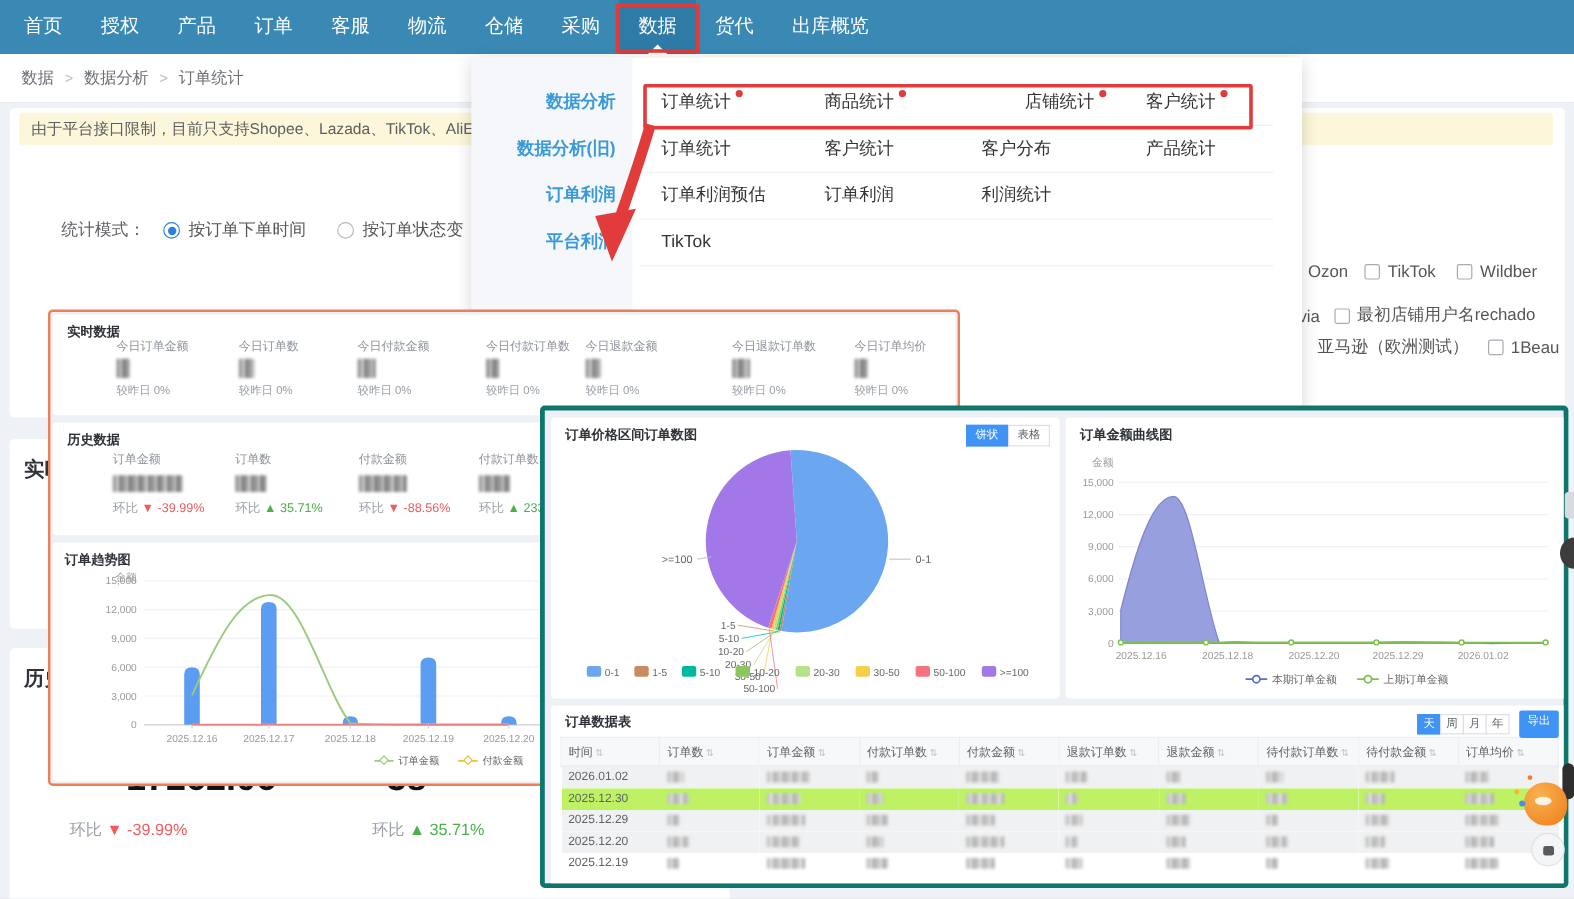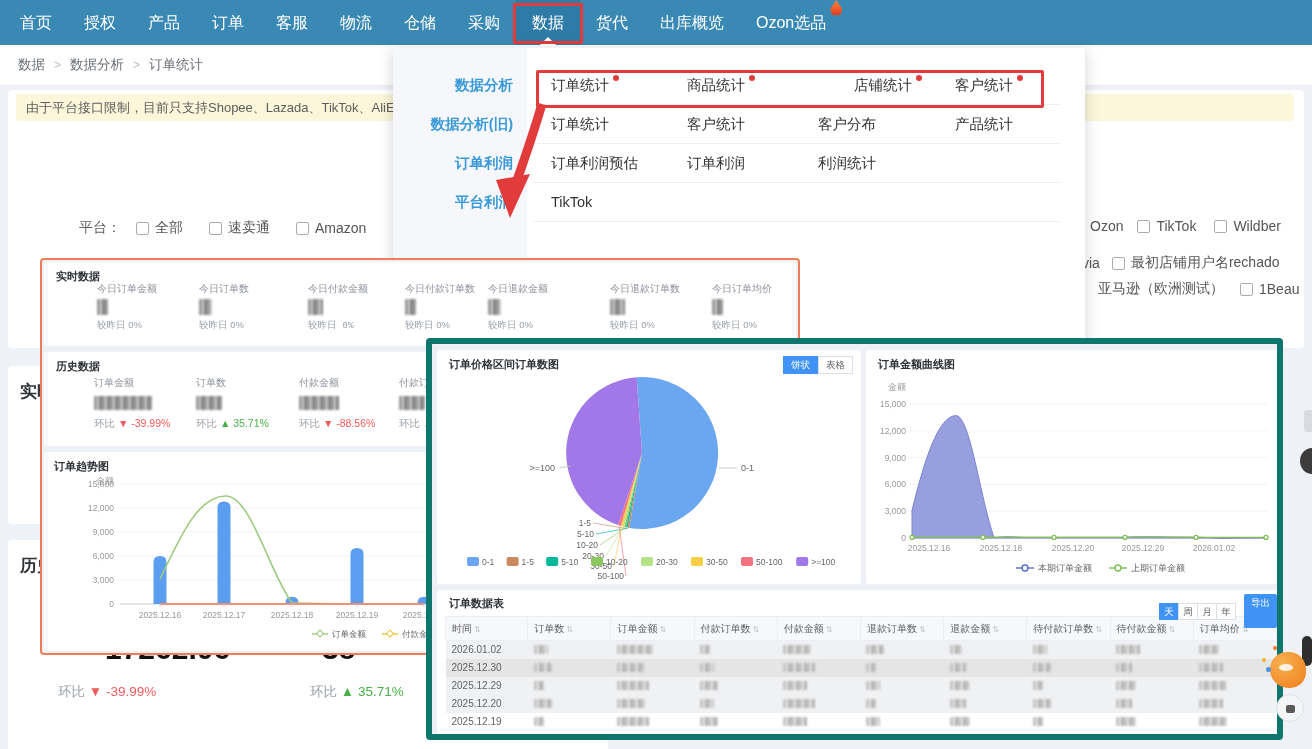--- a/index.html
+++ b/index.html
@@ -1,21 +1,21 @@
 <!DOCTYPE html>
 <html><head>
 <meta charset="utf-8">
 <style>
   html,body{margin:0;padding:0;background:#dfe3e8;}
   *{box-sizing:border-box;}
   .screen{position:relative;width:1312px;height:749px;background:#eef1f6;overflow:hidden;
           font-family:"Liberation Sans","DejaVu Sans",sans-serif;}
   
   #nav{position:absolute;left:0;top:0;width:1312px;height:45px;background:#3a89b5;display:flex;align-items:stretch;padding-left:4px;z-index:3;}
-  .nav-item{color:#fff;font-size:16px;padding:0 16px;line-height:45px;position:relative;white-space:nowrap;cursor:pointer;display:flex;gap:4px;}
+  .nav-item{color:#fff;font-size:16px;padding:0 16px;line-height:45px;position:relative;white-space:nowrap;cursor:pointer;display:flex;align-items:center;gap:4px;}
   .nav-item.active{background:#2e7ba7;}
   .nav-item.active::after{content:"";position:absolute;left:-3px;right:-3px;top:3px;bottom:1px;border:3px solid #e23b3b;pointer-events:none;}
   .nav-item.active::before{content:"";position:absolute;left:50%;bottom:0;transform:translateX(-50%);
       border-left:8px solid transparent;border-right:8px solid transparent;border-bottom:8px solid #fff;}
   .flame{width:12px;height:15px;display:inline-block;background:linear-gradient(#ff8a3c,#e33b22);
       clip-path:polygon(50% 0,74% 30%,100% 58%,86% 100%,14% 100%,0 58%,26% 30%);}
   
   #breadcrumb{position:absolute;left:0;top:45px;width:1312px;height:41px;background:#fff;border-bottom:1px solid #e8ebf0;
       display:flex;align-items:center;padding-left:18px;font-size:13.5px;color:#6a6f76;gap:9px;z-index:1;}
   .bc-sep{color:#b8bdc4;font-size:12px;}
@@ -45,21 +45,21 @@
   #dd-rows{position:absolute;left:0;top:18px;right:0;}
   .dd-row{height:39px;position:relative;}
   .dd-cat{position:absolute;left:0;top:0;width:120px;height:39px;line-height:39px;text-align:right;color:#3a9ad9;font-weight:bold;font-size:14.5px;cursor:pointer;}
   .dd-item{position:absolute;top:0;height:39px;line-height:39px;font-size:14.5px;color:#333;cursor:pointer;}
   .dd-dot{position:absolute;top:9px;right:-10px;width:6px;height:6px;border-radius:50%;background:#e23b3b;}
   .dd-sep{position:absolute;left:140px;right:24px;bottom:0;border-bottom:1px solid #f0f0f0;}
   #dd-redbox{position:absolute;left:143px;top:22px;width:508px;height:38px;border:3px solid #e23b3b;border-radius:2px;z-index:5;pointer-events:none;}
   #arrow-svg{position:absolute;left:480px;top:98px;width:90px;height:130px;z-index:6;pointer-events:none;}
   
   #panelL{position:absolute;left:40px;top:258px;width:760px;height:397px;background:#edf0f4;border:2px solid #ee7e58;border-radius:4px;z-index:10;}
-  #panelR{position:absolute;left:426px;top:338px;width:857px;height:402px;background:#edf0f4;border:6px solid #0f766e;border-radius:4px;z-index:11;overflow:hidden;}
+  #panelR{position:absolute;left:450px;top:338px;width:857px;height:402px;background:#edf0f4;border:4px solid #0f766e;border-radius:4px;z-index:11;overflow:hidden;}
   .sec{position:absolute;background:#fff;border-radius:3px;overflow:hidden;}
   #secRealtime{left:2px;top:2px;width:752px;height:84px;}
   #secHistory{left:2px;top:92px;width:752px;height:94px;}
   #secTrend{left:2px;top:192px;width:752px;height:199px;}
   #secPie{left:5px;top:6px;width:424px;height:234px;}
   #secCurve{left:434px;top:6px;width:419px;height:234px;}
   #secTable{left:5px;top:246px;width:848px;height:162px;}
   .sec-title{position:absolute;left:12px;top:7px;font-size:11px;font-weight:bold;color:#2f3338;}
   .mosaic{filter:blur(1.2px);background:repeating-linear-gradient(90deg,#9a9a9a 0 3px,#c9c9c9 3px 5px,#848484 5px 8px);border-radius:1px;display:block;}
   .mosaic.light{background:repeating-linear-gradient(90deg,#c5c5c5 0 3px,#e2e2e2 3px 5px,#b5b5b5 5px 8px);}
@@ -69,21 +69,21 @@
   .h-card{position:absolute;top:24px;}
   .h-label{font-size:10px;color:#8d929b;white-space:nowrap;}
   .h-ratio{font-size:10.5px;color:#9aa0a8;margin-top:7px;white-space:nowrap;}
   .h-ratio .down{color:#f05b5b;} .h-ratio .up{color:#48b148;}
   #pieToggle{position:absolute;right:8px;top:6px;display:flex;z-index:2;}
   .tg{height:18px;line-height:16px;padding:0 7px;font-size:9.5px;border:1px solid #dcdfe6;color:#606266;background:#fff;cursor:pointer;}
   .tg.active{background:#3f93f5;border-color:#3f93f5;color:#fff;}
   #tblBtns{position:absolute;right:8px;top:4px;display:flex;align-items:center;z-index:2;}
   .pbtn{width:20px;height:17px;line-height:15px;text-align:center;font-size:9.5px;border:1px solid #dcdfe6;color:#606266;background:#fff;margin-left:-1px;cursor:pointer;}
   .pbtn.active{background:#3f93f5;color:#fff;border-color:#3f93f5;}
-  #exportBtn{margin-left:8px;padding:0 7px;height:34px;line-height:17px;background:#3f93f5;color:#fff;font-size:9.5px;border-radius:2px;cursor:pointer;}
+  #exportBtn{margin-left:8px;padding:0 7px;height:23px;line-height:17px;background:#3f93f5;color:#fff;font-size:9.5px;border-radius:2px;cursor:pointer;}
   #orderTable{position:absolute;left:8px;top:26px;width:832px;border-collapse:collapse;table-layout:fixed;font-size:10px;color:#606266;}
   #orderTable th{background:#f7f8fa;border:1px solid #ebeef5;height:24px;font-weight:normal;text-align:left;padding-left:6px;white-space:nowrap;overflow:hidden;}
   #orderTable td{height:18px;padding-left:6px;white-space:nowrap;overflow:hidden;}
   .sort-ic{color:#c0c4cc;font-size:8px;margin-left:2px;}
   
   .float{position:absolute;z-index:30;}
   #floatDark1{left:1302px;top:636px;width:10px;height:30px;background:#2e2e2e;border-radius:5px;}
   #floatDark2{left:1300px;top:448px;width:24px;height:26px;background:#3c3c3c;border-radius:50%;}
   #floatTab{left:1304px;top:410px;width:8px;height:22px;background:#d8dbe0;border-radius:3px 0 0 3px;}
   #mascot{left:1270px;top:652px;width:36px;height:36px;background:radial-gradient(circle at 35% 30%,#f8b050,#ef7d1a);border-radius:50% 50% 46% 54%;}
@@ -125,49 +125,41 @@
       </div>
       <div class="nav-item active">
         <span>数据</span>
       </div>
       <div class="nav-item">
         <span>货代</span>
       </div>
       <div class="nav-item">
         <span>出库概览</span>
       </div>
-      <div class="nav-item">
-        <span>Ozon选品</span>
-        <span class="flame"></span>
-      </div>
     </div>
 
   <div id="breadcrumb">
       <span>数据</span>
       <span class="bc-sep">&gt;</span>
       <span>数据分析</span>
       <span class="bc-sep">&gt;</span>
       <span>订单统计</span>
     </div>
 
   <div id="cardA">
     <div id="notice">由于平台接口限制，目前只支持Shopee、Lazada、TikTok、AliExpress</div>
-    <div class="form-row" style="top:128px;" id="rowPlatform">
-        <span class="form-label">平台：</span>
+    <div class="form-row" style="top:92px;" id="rowMode">
+        <span class="form-label">统计模式：</span>
         <span class="opt">
-          <span class="cb"></span>
-          <span>全部</span>
+          <span class="radio sel"></span>
+          <span>按订单下单时间</span>
         </span>
         <span class="opt">
-          <span class="cb"></span>
-          <span>速卖通</span>
-        </span>
-        <span class="opt">
-          <span class="cb"></span>
-          <span>Amazon</span>
+          <span class="radio"></span>
+          <span>按订单状态变</span>
         </span>
       </div>
     <div id="fragments">
         <span class="frag" style="left: 1082px; top: 128px;">
           <span style="margin-right: 14px;">Ozon</span>
           <span class="opt" style="margin-right: 18px;">
             <span class="cb"></span>
             <span>TikTok</span>
           </span>
           <span class="opt" style="margin-right: 18px;">
@@ -249,21 +241,21 @@
     <div class="rt-card" style="left: 53px;">
           <div class="rt-label">今日订单金额</div>
           <div class="mosaic" style="width: 11px; height: 16px; margin-top: 3px;"></div>
           <div class="rt-sub">较昨日 0%</div>
         </div>
         <div class="rt-card" style="left: 155px;">
           <div class="rt-label">今日订单数</div>
           <div class="mosaic" style="width: 13px; height: 16px; margin-top: 3px;"></div>
           <div class="rt-sub">较昨日 0%</div>
         </div>
-        <div class="rt-card" style="left: 264px; font-family: Liberation Mono, monospace;">
+        <div class="rt-card" style="left: 254px;">
           <div class="rt-label">今日付款金额</div>
           <div class="mosaic" style="width: 15px; height: 16px; margin-top: 3px;"></div>
           <div class="rt-sub">较昨日 0%</div>
         </div>
         <div class="rt-card" style="left: 361px;">
           <div class="rt-label">今日付款订单数</div>
           <div class="mosaic" style="width: 11px; height: 16px; margin-top: 3px;"></div>
           <div class="rt-sub">较昨日 0%</div>
         </div>
         <div class="rt-card" style="left: 444px;">
@@ -501,21 +493,21 @@
               <td>
                 <div class="mosaic light" style="width: 14px; height: 9px;"></div>
               </td>
               <td>
                 <div class="mosaic light" style="width: 24px; height: 9px;"></div>
               </td>
               <td>
                 <div class="mosaic light" style="width: 20px; height: 9px;"></div>
               </td>
             </tr>
-            <tr style="background: #e5e5e5; margin-top: 24px;">
+            <tr style="background: #bef264; margin-top: 24px;">
               <td>2025.12.30</td>
               <td>
                 <div class="mosaic light" style="width: 18px; height: 9px;"></div>
               </td>
               <td>
                 <div class="mosaic light" style="width: 28px; height: 9px;"></div>
               </td>
               <td>
                 <div class="mosaic light" style="width: 14px; height: 9px;"></div>
               </td>

